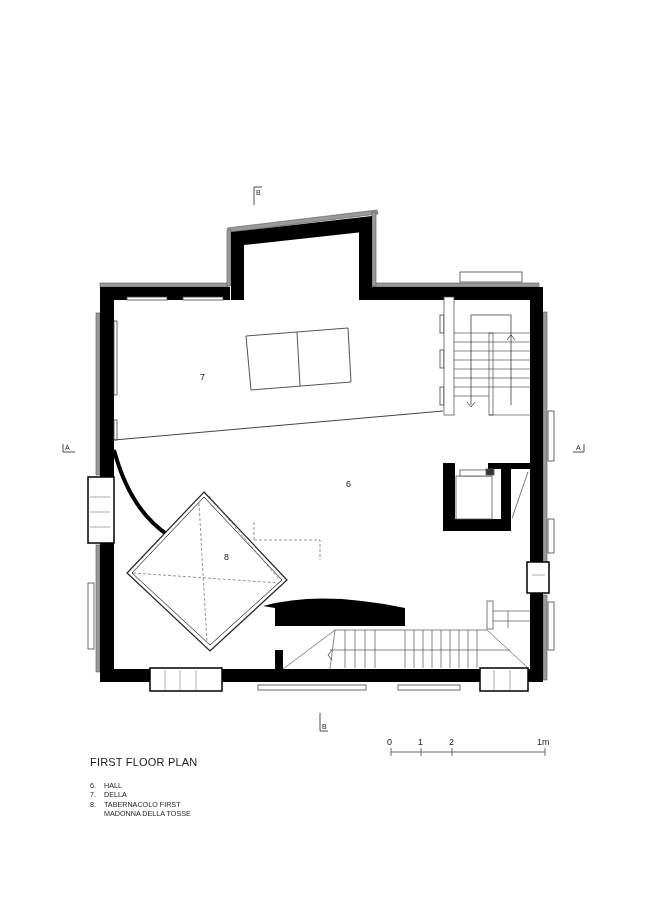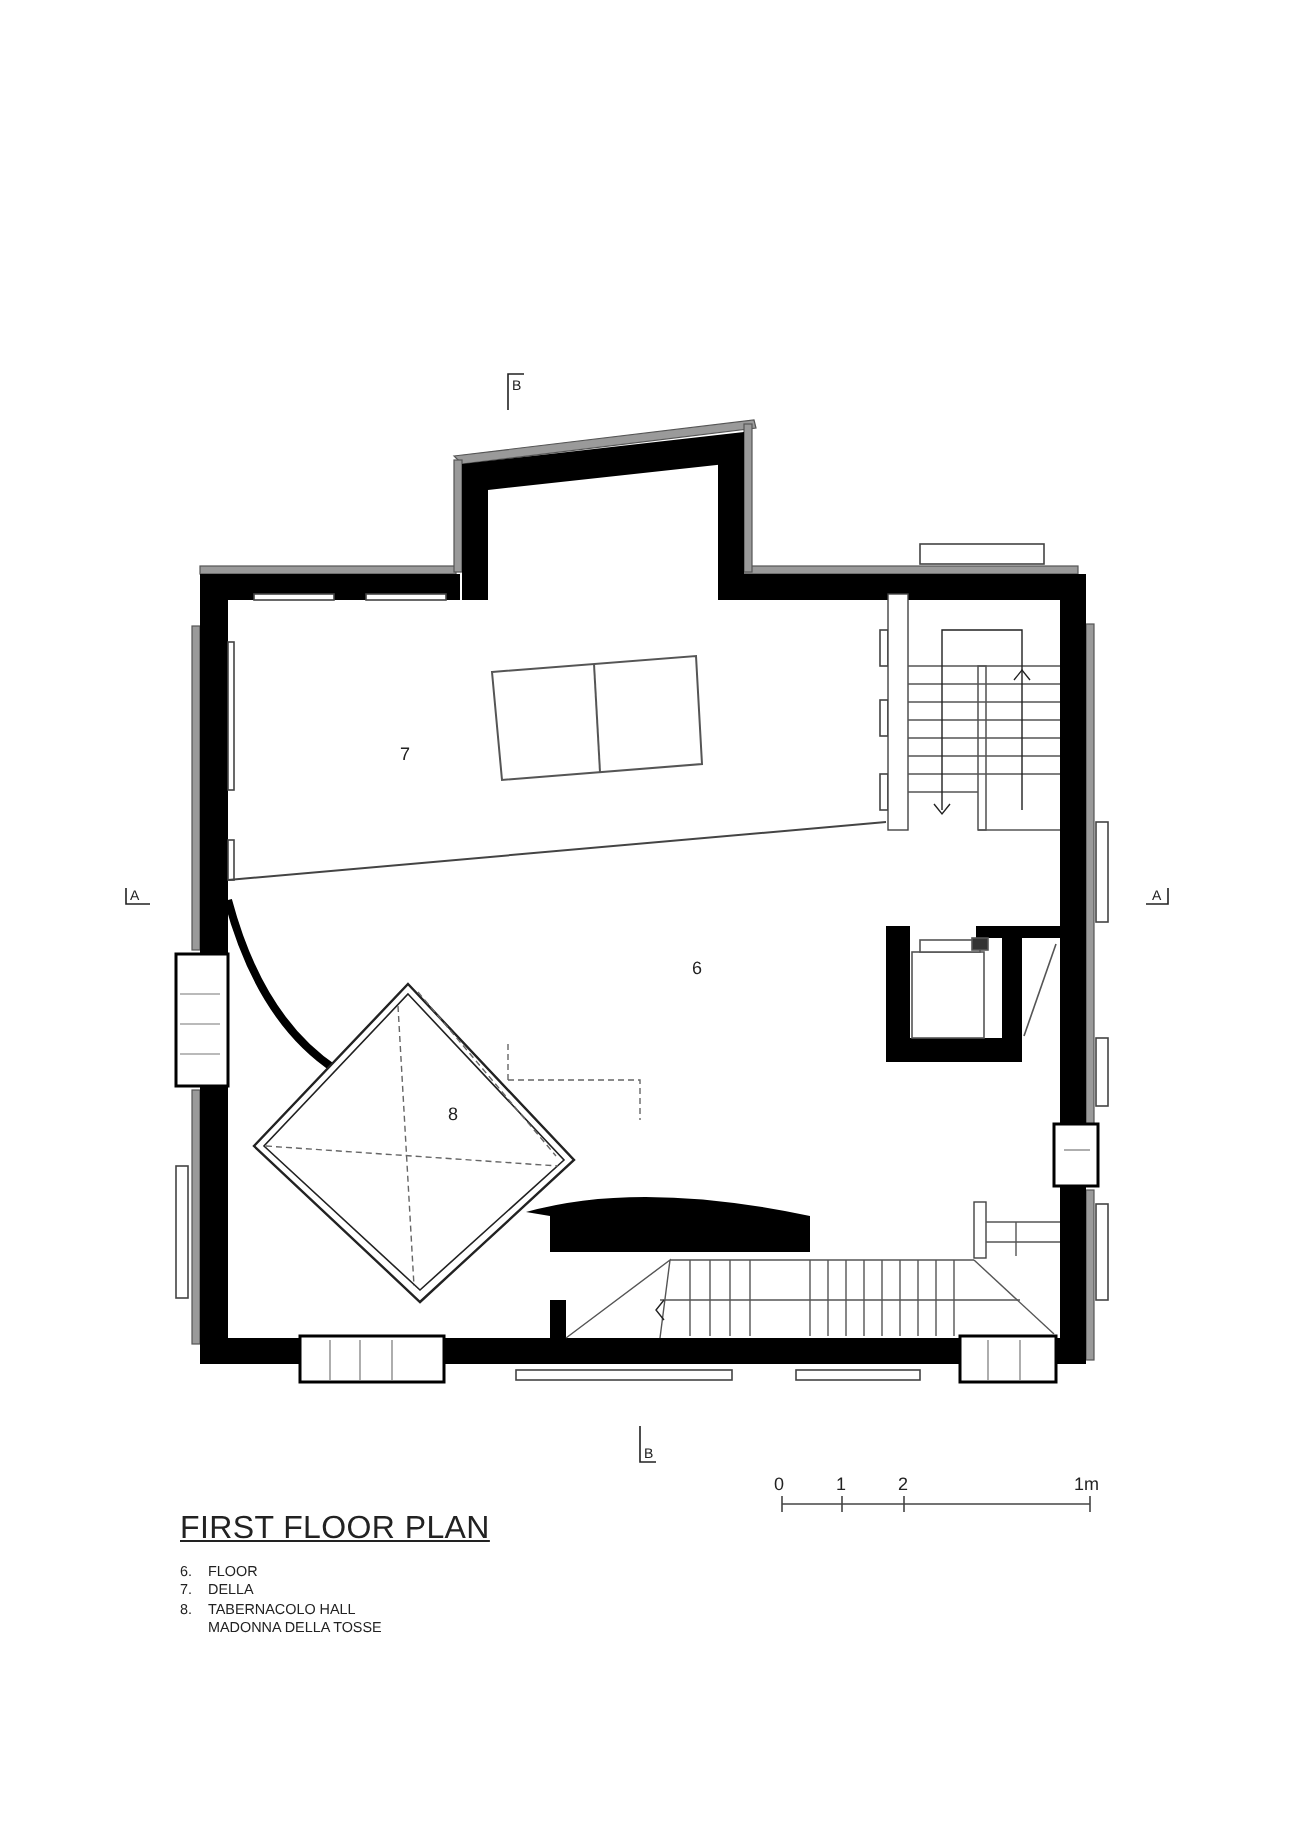--- a/index.html
+++ b/index.html
@@ -1,20 +1,20 @@
 <!DOCTYPE html>
 <html><head>
 <meta charset="utf-8">
 <style>
   html, body { margin: 0; padding: 0; background: #ffffff; }
   body { width: 650px; height: 919px; position: relative; overflow: hidden; font-family: "Liberation Sans", sans-serif; color: #222; }
   #plan { position: absolute; left: 0; top: 0; width: 650px; height: 919px; }
   .room-label { font-family: "Liberation Sans", sans-serif; font-size: 9px; fill: #222; }
   .section-label { font-family: "Liberation Sans", sans-serif; font-size: 7px; fill: #222; }
-  .title { position: absolute; left: 90px; top: 756px; font-size: 16px; letter-spacing: 0.2px; color: #222; text-decoration: underline; }
+  .title { position: absolute; left: 90px; top: 756px; font-size: 11px; letter-spacing: 0.2px; color: #222; }
   .legend { position: absolute; left: 90px; top: 781px; font-size: 7.2px; line-height: 9.4px; color: #222; }
   .legend-row { display: flex; }
   .legend-num { width: 14px; }
   .scale-labels { position: absolute; left: 384px; top: 737px; width: 180px; height: 12px; font-size: 9px; color: #222; }
   .scale-labels span { position: absolute; top: 0; }
 </style>
 </head>
 <body>
 
 <svg id="plan" viewBox="0 0 650 919" xmlns="http://www.w3.org/2000/svg">
@@ -211,27 +211,27 @@
   <span style="left:34px">1</span>
   <span style="left:65px">2</span>
   <span style="left:153px">1m</span>
 </div>
 
 <div class="title">FIRST FLOOR PLAN</div>
 
 <div class="legend">
   <div class="legend-row">
     <span class="legend-num">6.</span>
-    <span>FLOOR</span>
+    <span>HALL</span>
   </div>
   <div class="legend-row">
     <span class="legend-num">7.</span>
     <span>DELLA</span>
   </div>
   <div class="legend-row">
     <span class="legend-num">8.</span>
-    <span>TABERNACOLO HALL</span>
+    <span>TABERNACOLO FIRST</span>
   </div>
   <div class="legend-row">
     <span class="legend-num"></span>
     <span>MADONNA DELLA TOSSE</span>
   </div>
 </div>
 
 </body></html>

